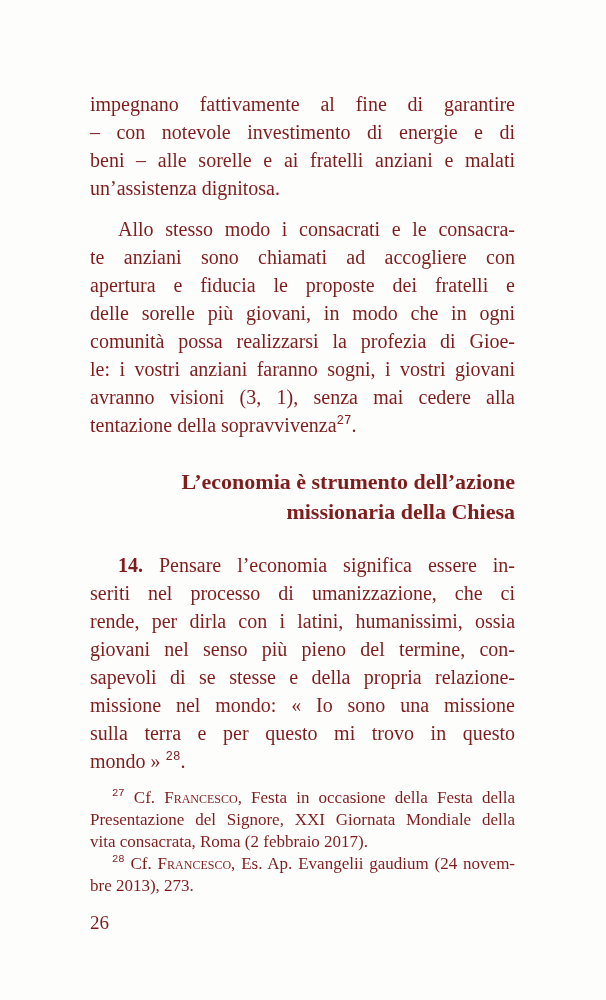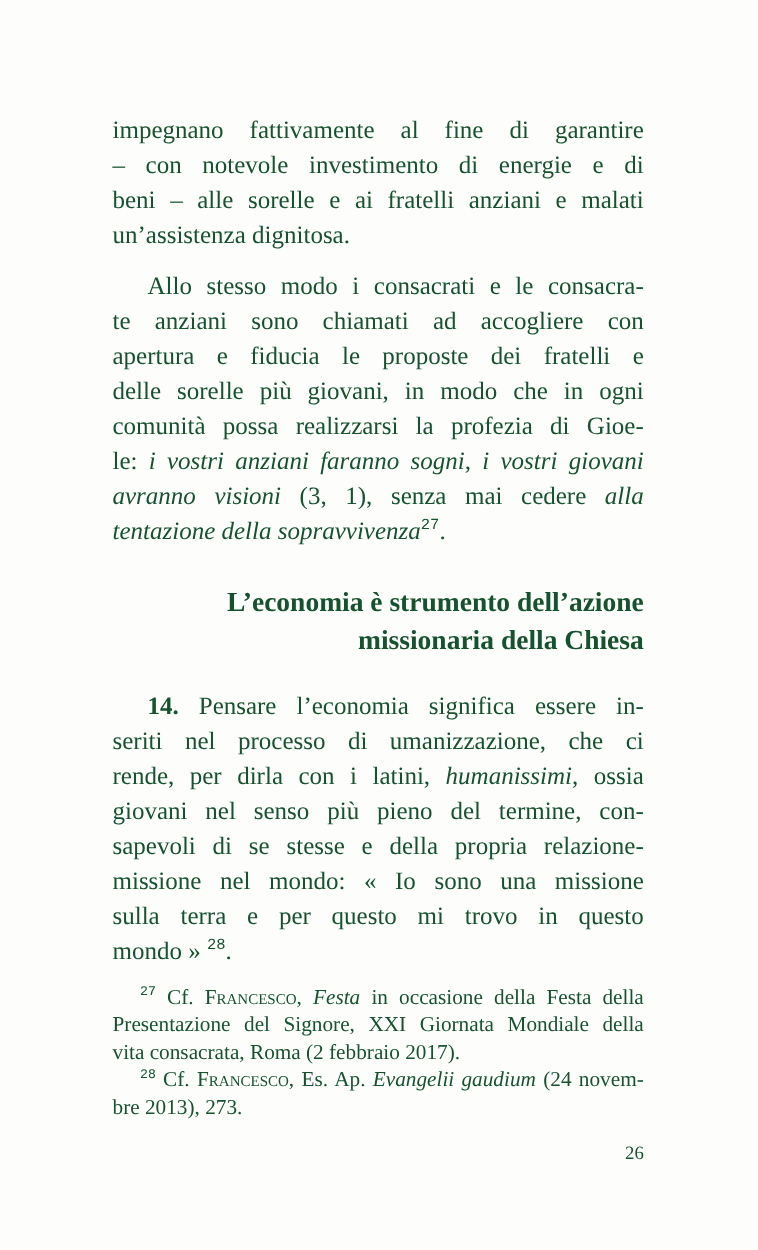--- a/index.html
+++ b/index.html
@@ -7,42 +7,42 @@
     padding: 0;
     background: #ffffff;
   }
   .page {
     position: relative;
     width: 606px;
     height: 1000px;
     background: #fdfdfc;
     overflow: hidden;
     font-family: "Liberation Serif", "DejaVu Serif", serif;
-    color: #14532d;
+    color: #7f1d1d;
   }
   .content {
     position: absolute;
     left: 90px;
     top: 0;
     width: 425px;
   }
   .bodytext {
     font-size: 20px;
     line-height: 28px;
   }
   .line {
     white-space: nowrap;
     text-align: justify;
     text-align-last: justify;
   }
   .line.last {
     text-align-last: left;
   }
   .bodytext .line.indent { padding-left: 28px; }
-  .it  { font-style: italic; }
+  .it  { }
   .b   { font-weight: bold; }
   .sc  { font-variant: small-caps; }
   .sup {
     font-size: 0.62em;
     vertical-align: super;
     line-height: 0;
     letter-spacing: 0;
     font-family: Liberation Mono, monospace;
   }
   .para1 { margin-top: 90px; }
@@ -57,23 +57,23 @@
   .heading .hline2 { padding-left: 30px; }
   .para3 { margin-top: 24px; }
   .footnotes {
     margin-top: 12px;
     font-size: 17px;
     line-height: 22px;
   }
   .footnotes .line.indent { padding-left: 22px; }
   .pagenum {
     margin-top: 14px;
-    font-size: 15px;
+    font-size: 19px;
     line-height: 24px;
-    text-align: right;
+    text-align: left;
   }
 </style>
 </head>
 <body>
 
 <div class="page">
   <div class="content">
 
     <div class="bodytext para1">
         <div class="line"><span>impegnano fattivamente al fine di garantire</span></div>

